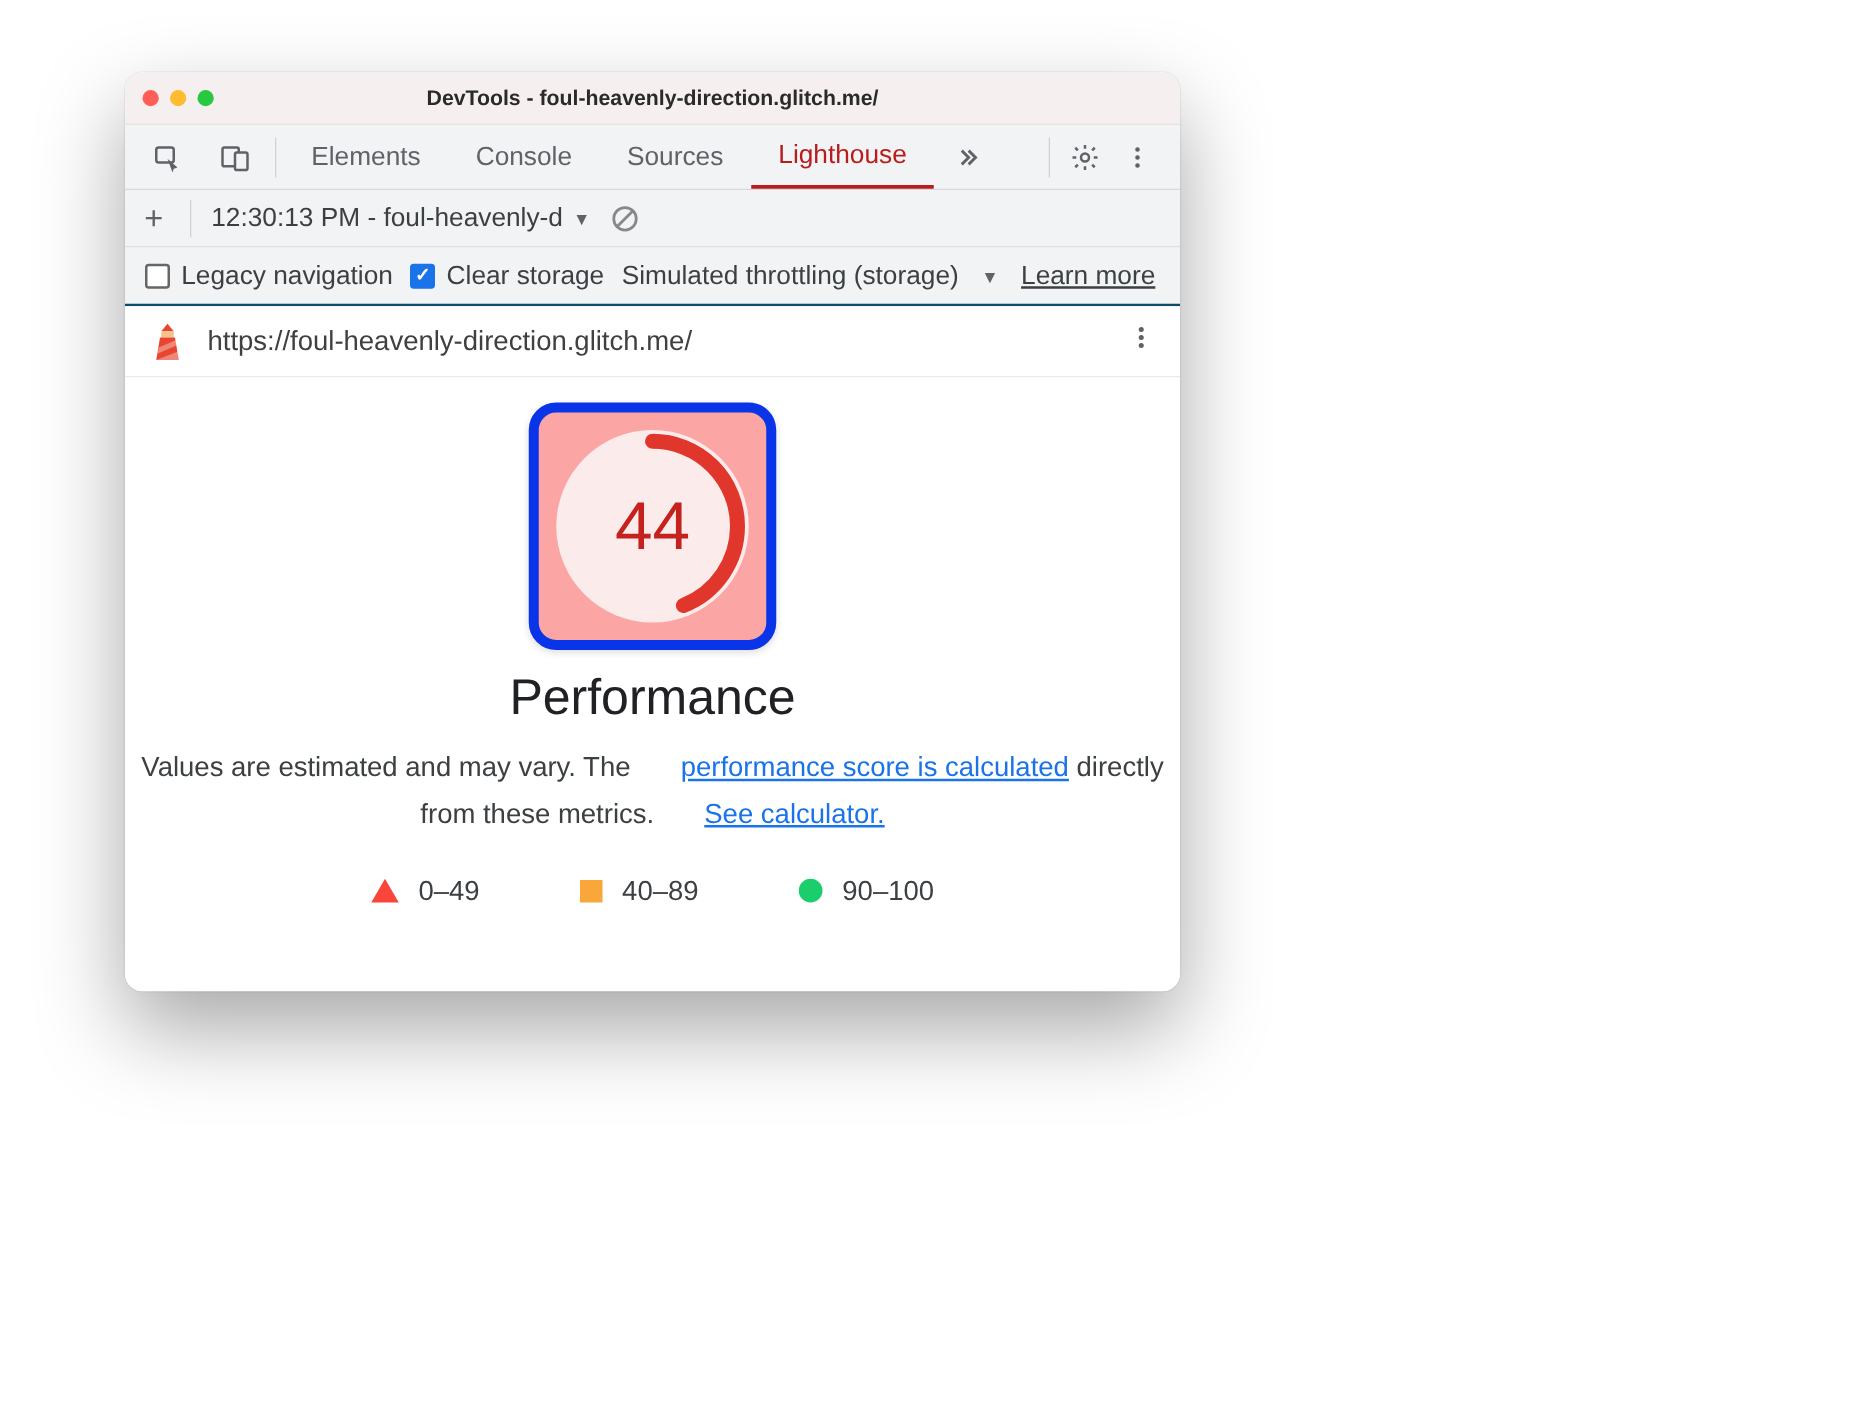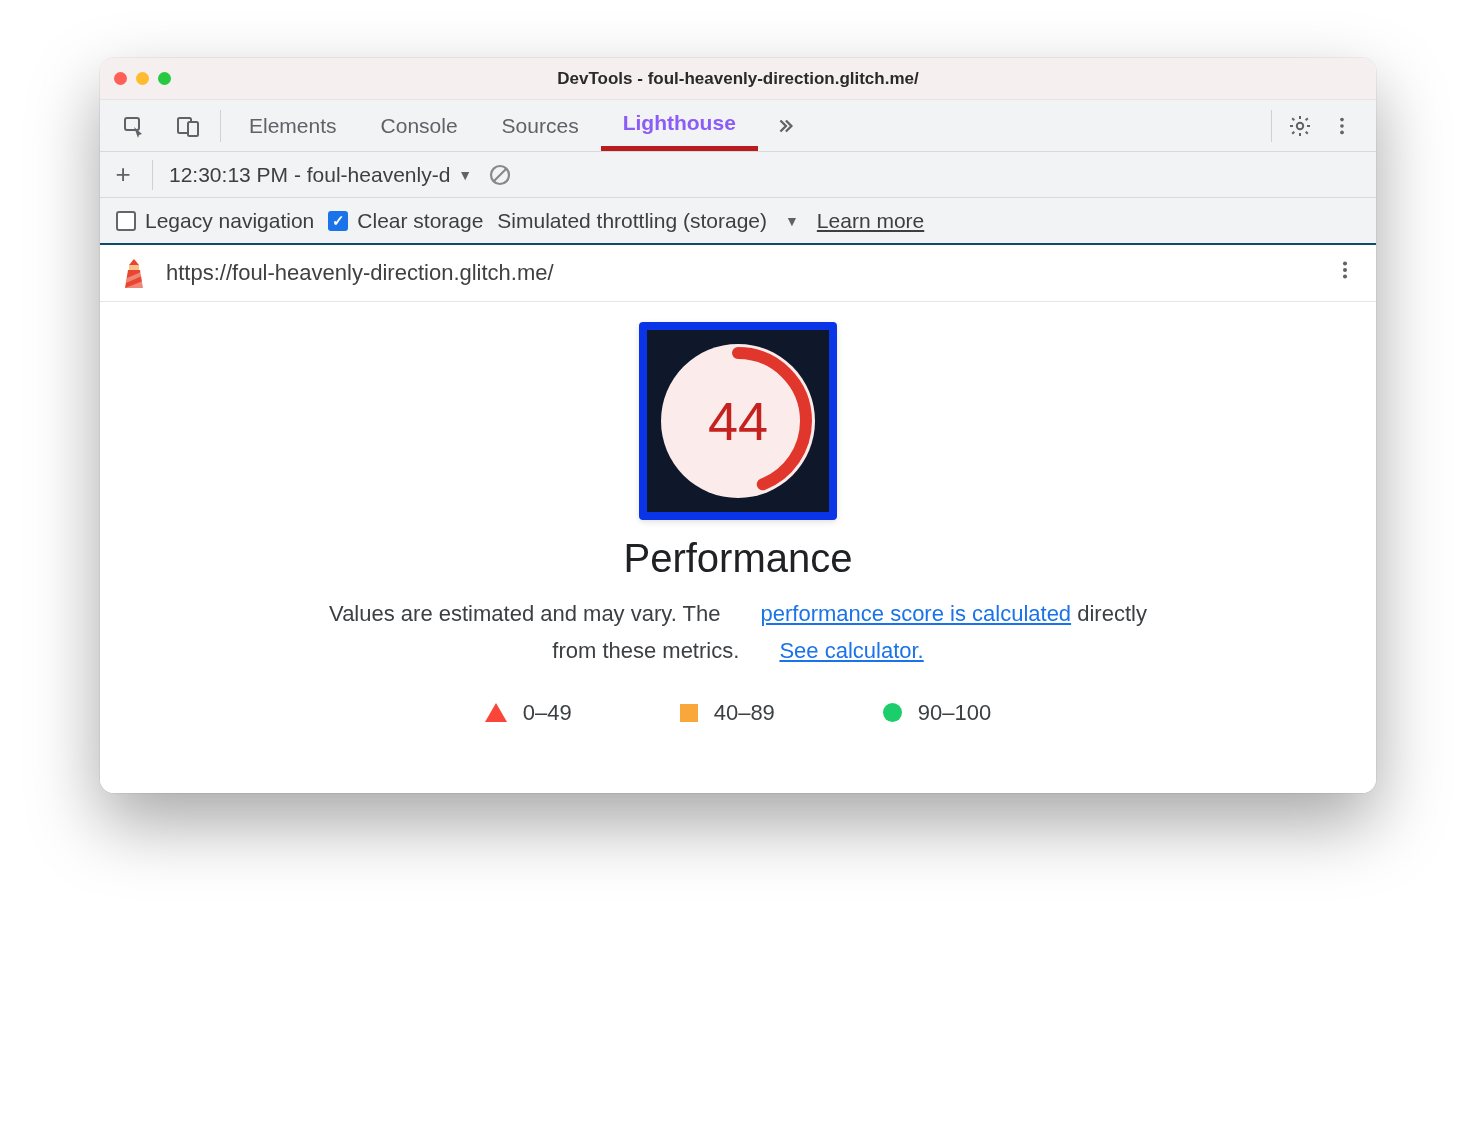--- a/index.html
+++ b/index.html
@@ -7,21 +7,21 @@
     font-family: -apple-system, BlinkMacSystemFont, "Segoe UI", Helvetica, Arial, sans-serif;
     background: #fff;
     width: 1484px;
     height: 1130px;
     position: relative;
   }
   .window {
     position: absolute;
     left: 100px;
     top: 58px;
-    width: 1276px;
+    width: 844px;
     height: 735px;
     background: #fff;
     border-radius: 14px;
     box-shadow: 0 30px 70px rgba(0,0,0,0.35), 0 0 0 1px rgba(0,0,0,0.05);
     overflow: hidden;
     display: flex;
     flex-direction: column;
   }
   .titlebar {
     height: 42px;
@@ -60,21 +60,21 @@
     padding: 0 8px;
   }
   .tb-left {
     display: flex; align-items: center; gap: 14px; padding: 0 6px;
   }
   .tb-divider { width:1px; height:32px; background:#cfd1d3; margin:auto 6px; }
   .tb-tabs { display:flex; align-items:stretch; }
   .tb-tab {
     display:flex; align-items:center; padding:0 22px; font-size:21px; color:#5f6368; cursor:pointer;
   }
-  .tb-tab.active { color:#8b5cf6; font-weight:700; border-bottom:5px solid #b91c1c; }
+  .tb-tab.active { color:#b91c1c; font-weight:400; border-bottom:3px solid #b91c1c; }
   .tb-more { display:flex; align-items:center; padding:0 16px; color:#5f6368; font-size:24px;}
   .tb-right { margin-left:auto; display:flex; align-items:center; gap:2px; padding-right:6px;}
   .icon-btn { width:40px; height:40px; display:flex; align-items:center; justify-content:center; color:#5f6368; cursor:pointer;}
   .controlbar {
     height: 46px;
     background:#f1f3f4;
     border-bottom:1px solid #d7d9db;
     display:flex; align-items:center; gap:16px; padding:0 10px;
     font-size:21px; color:#3c4043;
   }
@@ -99,36 +99,36 @@
     font-size:22px; color:#404040;
   }
   .lighthouse-icon { width:28px; height:30px; position:relative;}
   .lighthouse-icon svg { display:block;}
   .url-text { flex:1; }
   .dots-v { color:#5f6368; font-size:22px; cursor:pointer; letter-spacing:0;}
   .report {
     flex:1; background:#fff; display:flex; flex-direction:column; align-items:center; padding-top:20px;
   }
   .gauge-wrap {
-    width:198px; height:198px; border:8px solid #0a34e8; border-radius:4px;
+    width:198px; height:198px; border:8px solid #0a34e8; border-radius:22px;
     display:flex; align-items:center; justify-content:center; position:relative;
     box-shadow: 0 2px 6px rgba(0,0,0,0.12);
-    background:#0f172a;
+    background:#fca5a5;
   }
   .gauge { position:relative; width:154px; height:154px;}
   .gauge-bg { position:absolute; inset:0; border-radius:50%; background:#fbeceb;}
   .gauge svg { position:absolute; inset:0; transform:rotate(-90deg);}
   .gauge-arc { fill:none; stroke:#e1362c; stroke-width:12; stroke-linecap:round;}
   .gauge-num { position:absolute; inset:0; display:flex; align-items:center; justify-content:center; font-size:54px; font-weight:400; color:#c5221f;}
   .perf-title { font-size:40px; color:#202124; margin-top:16px; font-weight:400;}
   .perf-desc {
     font-size:22px; color:#3c4043; text-align:center; max-width:840px; margin-top:14px; line-height:1.7;
   }
   .perf-desc a { color:#1a73e8; text-decoration:underline; cursor:pointer;margin-left:34px;}
-  .legend { display:flex; gap:108px; margin-top:30px; font-size:22px; color:#3c4043; align-items:center;}
+  .legend { display:flex; gap:80px; margin-top:30px; font-size:22px; color:#3c4043; align-items:center;}
   .legend .item { display:flex; align-items:center; gap:16px;}
   .tri { width:0; height:0; border-left:11px solid transparent; border-right:11px solid transparent; border-bottom:19px solid #f9453a;}
   .sq { width:18px; height:18px; background:#f9a63a;}
   .circ { width:19px; height:19px; border-radius:50%; background:#1cce6b;}
   .select-elem-icon svg, .device-icon svg, .gear-icon svg, .kebab-icon svg { display:block;}
 </style>
 </head>
 <body>
 
 <div class="window">

